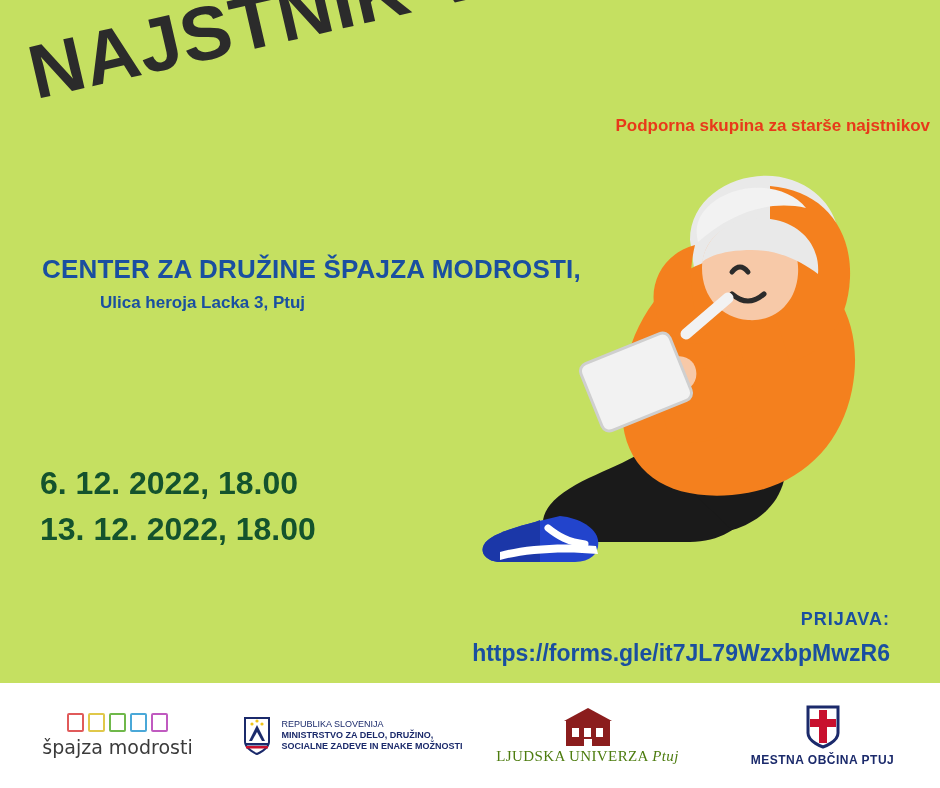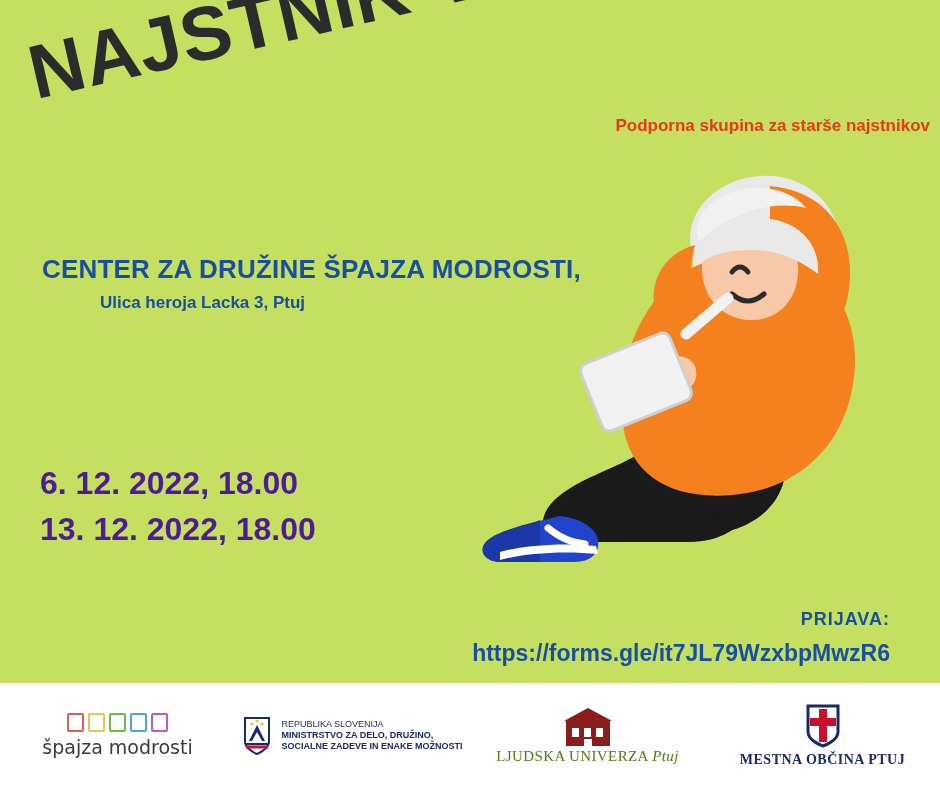--- a/index.html
+++ b/index.html
@@ -56,21 +56,21 @@
     left:66px; top:382px;
     font-size:25px;
     font-weight:bold;
     color:#e8391a;
   }
 
   
   .dates{
     position:absolute;
     left:40px; top:460px;
-    color:#4c1d95;
+    color:#14532d;
     font-weight:bold;
   }
   .dates div{font-size:32px;line-height:46px;}
 
   
   .signup{
     position:absolute;
     right:50px; top:602px;
     text-align:right;
     color:#1a4fa0;
@@ -113,21 +113,21 @@
     font-size:19px;color:#3b3b3b;font-family:"DejaVu Sans", sans-serif;
   }
 
   .rs-row{display:flex;align-items:center;gap:9px;}
   .rs-text{font-size:9px;color:#1b2a6b;line-height:11px;font-weight:bold;}
   .rs-text .t1{font-weight:normal;}
 
   .lu-name{font-size:15px;color:#4d7c0f;letter-spacing:.4px;font-family:"Liberation Serif", serif;}
   .lu-name i{font-style:italic;}
 
-  .mo-name{font-size:14px;font-weight:bold;color:#1b2a6b;letter-spacing:.5px;margin-top:4px;font-family:Liberation Serif, serif;}
+  .mo-name{font-size:12px;font-weight:bold;color:#1b2a6b;letter-spacing:.5px;margin-top:4px;font-family:Liberation Sans, sans-serif;}
 </style>
 </head>
 <body>
 
 <div class="poster">
 
   <div class="headline">NAJSTNIK V HIŠI!</div>
 
   <div class="subtitle">Podporna skupina za starše najstnikov</div>
 

